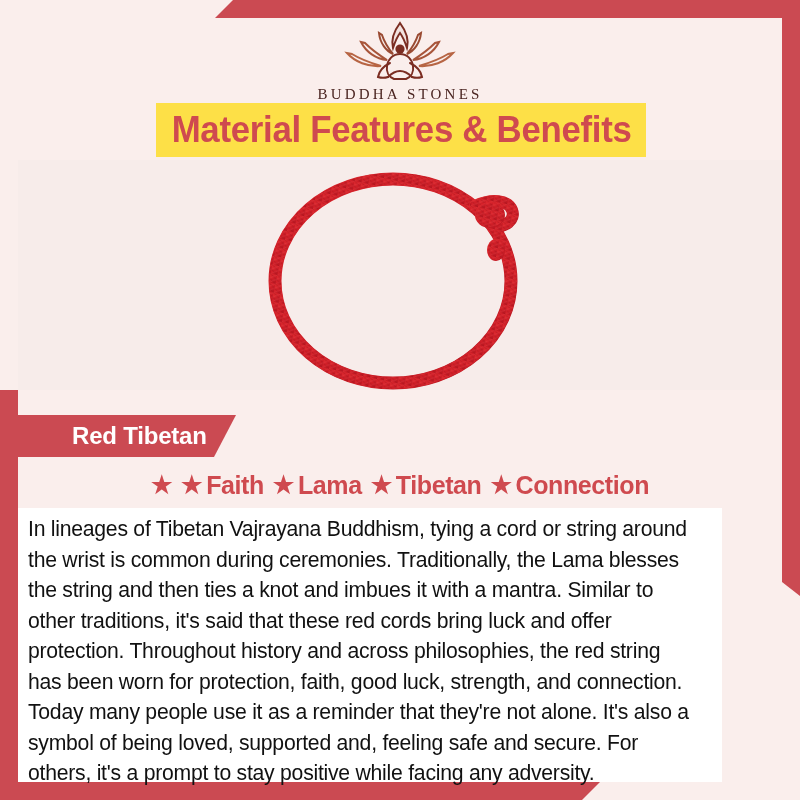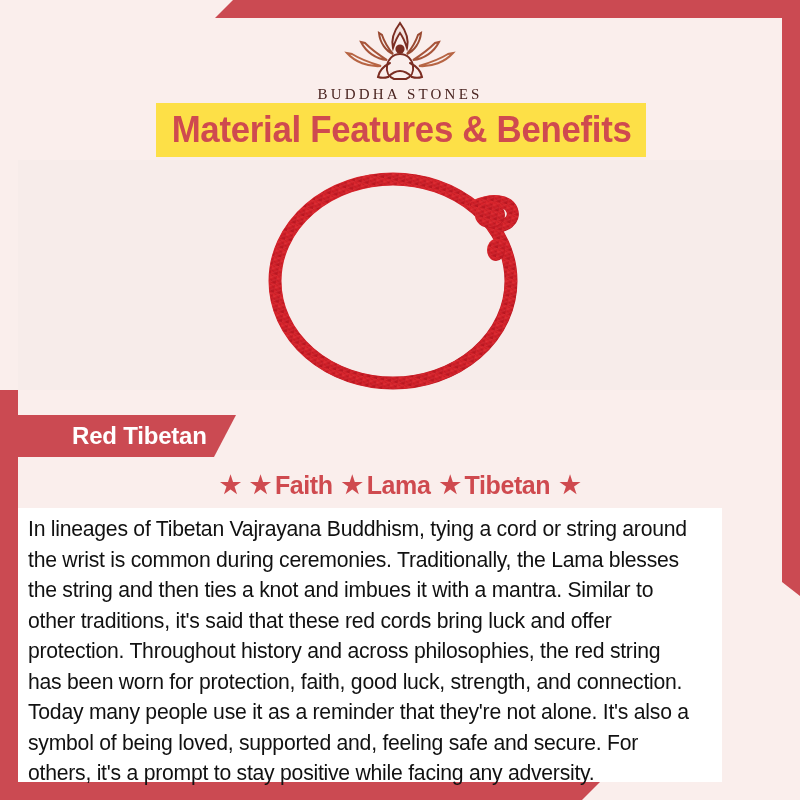--- a/index.html
+++ b/index.html
@@ -259,20 +259,21 @@
     <div class="feature">
       <span class="star">★</span>
       <span>Lama</span>
     </div>
     <div class="feature">
       <span class="star">★</span>
       <span>Tibetan</span>
     </div>
     <div class="feature">
       <span class="star">★</span>
+      <span>Connection</span>
     </div>
   </div>
 
   <div class="body-panel">
     <p class="body-text">In lineages of Tibetan Vajrayana Buddhism, tying a cord or string around the wrist is common during ceremonies. Traditionally, the Lama blesses the string and then ties a knot and imbues it with a mantra. Similar to other traditions, it's said that these red cords bring luck and offer protection. Throughout history and across philosophies, the red string has been worn for protection, faith, good luck, strength, and connection. Today many people use it as a reminder that they're not alone. It's also a symbol of being loved, supported and, feeling safe and secure. For others, it's a prompt to stay positive while facing any adversity.</p>
   </div>
 
 </div>
 
 </body></html>

